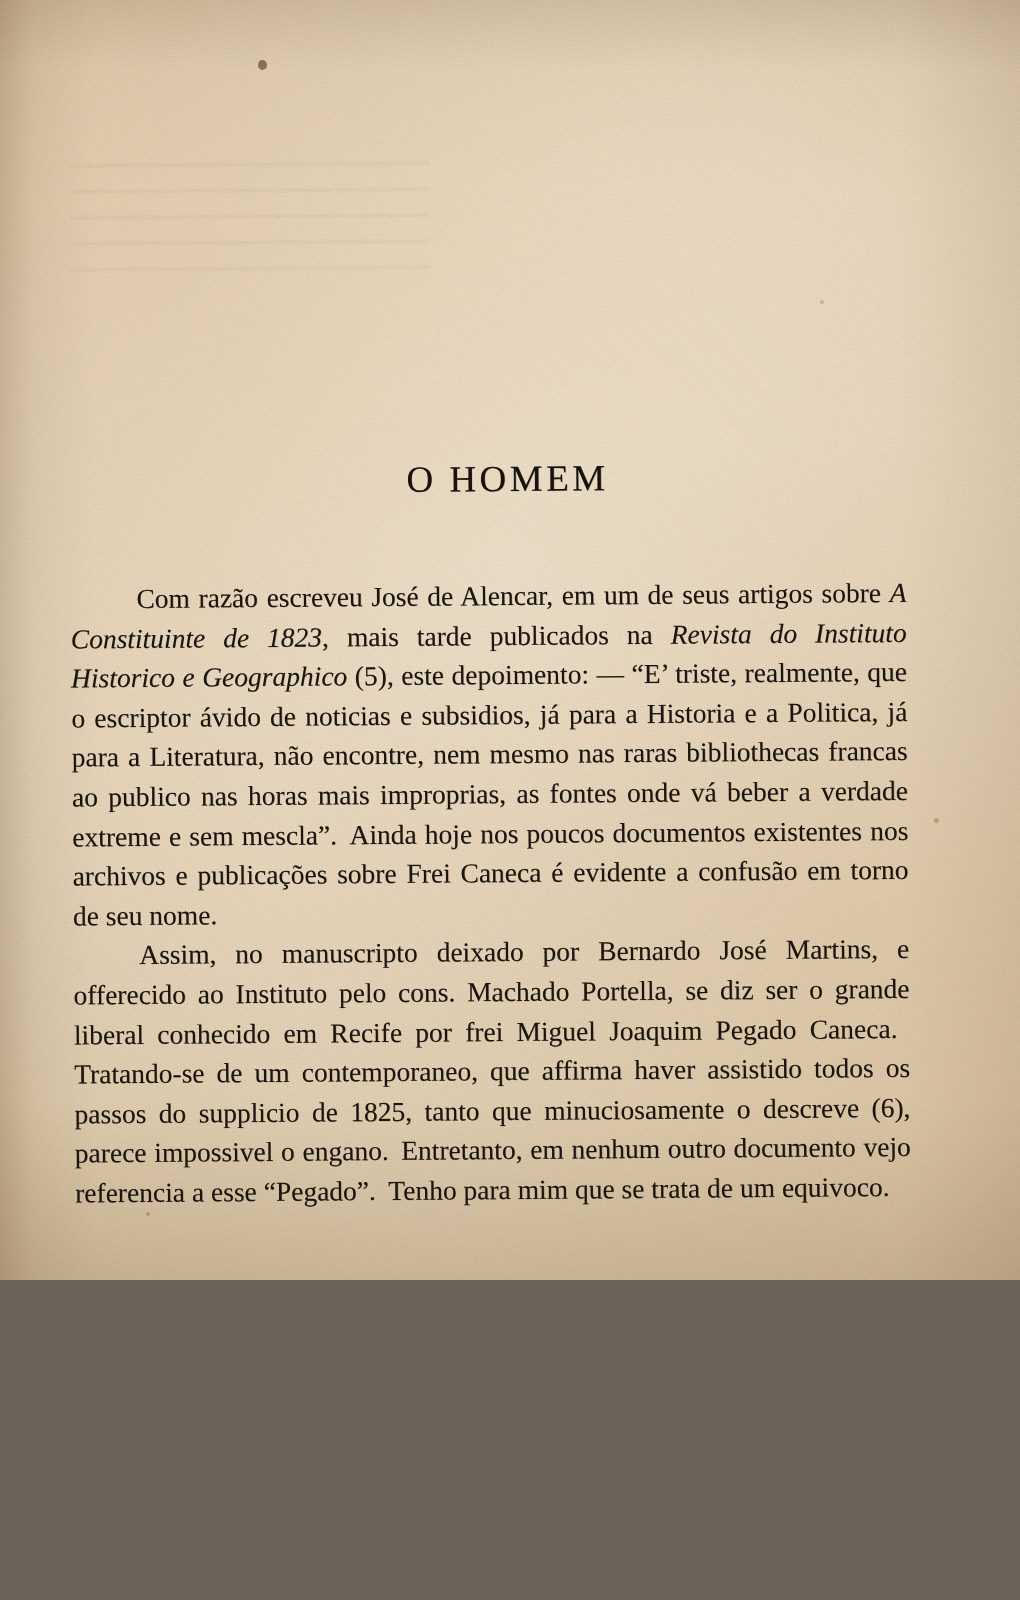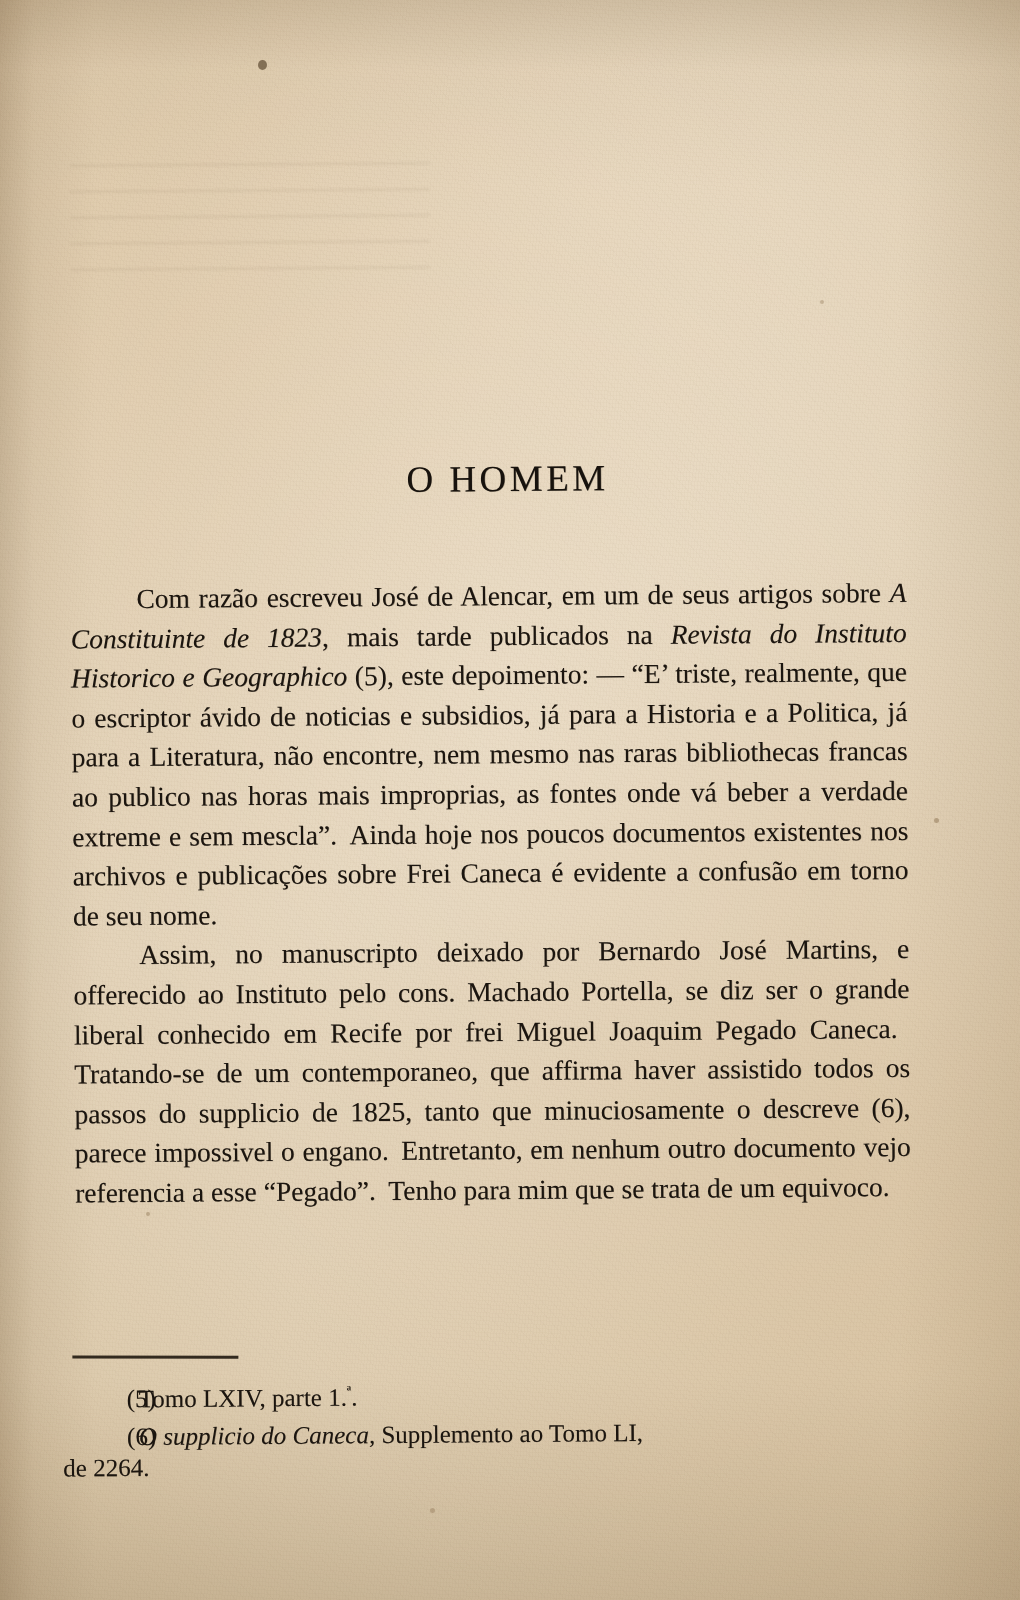--- a/index.html
+++ b/index.html
@@ -5,21 +5,21 @@
 <style>
   html, body {
     margin: 0;
     padding: 0;
     background: #6b6259;
   }
 
   .page {
     position: relative;
     width: 1020px;
-    height: 1600px;
+    height: 1280px;
     overflow: hidden;
     background-color: #dfcdb0;
     background-image:
       
       radial-gradient(125% 95% at 50% 45%, rgba(255,250,240,0.40) 0%, rgba(255,250,240,0.18) 38%, rgba(120,95,60,0.00) 62%, rgba(110,85,52,0.17) 86%, rgba(92,70,42,0.34) 100%),
       
       linear-gradient(90deg, rgba(120,95,62,0.30) 0px, rgba(120,95,62,0.10) 34px, rgba(120,95,62,0.00) 96px, rgba(120,95,62,0.00) 88%, rgba(118,92,58,0.13) 100%),
       
       linear-gradient(180deg, rgba(116,92,58,0.22) 0px, rgba(116,92,58,0.04) 70px, rgba(116,92,58,0.00) 190px, rgba(116,92,58,0.00) 86%, rgba(116,92,58,0.18) 100%),
       

